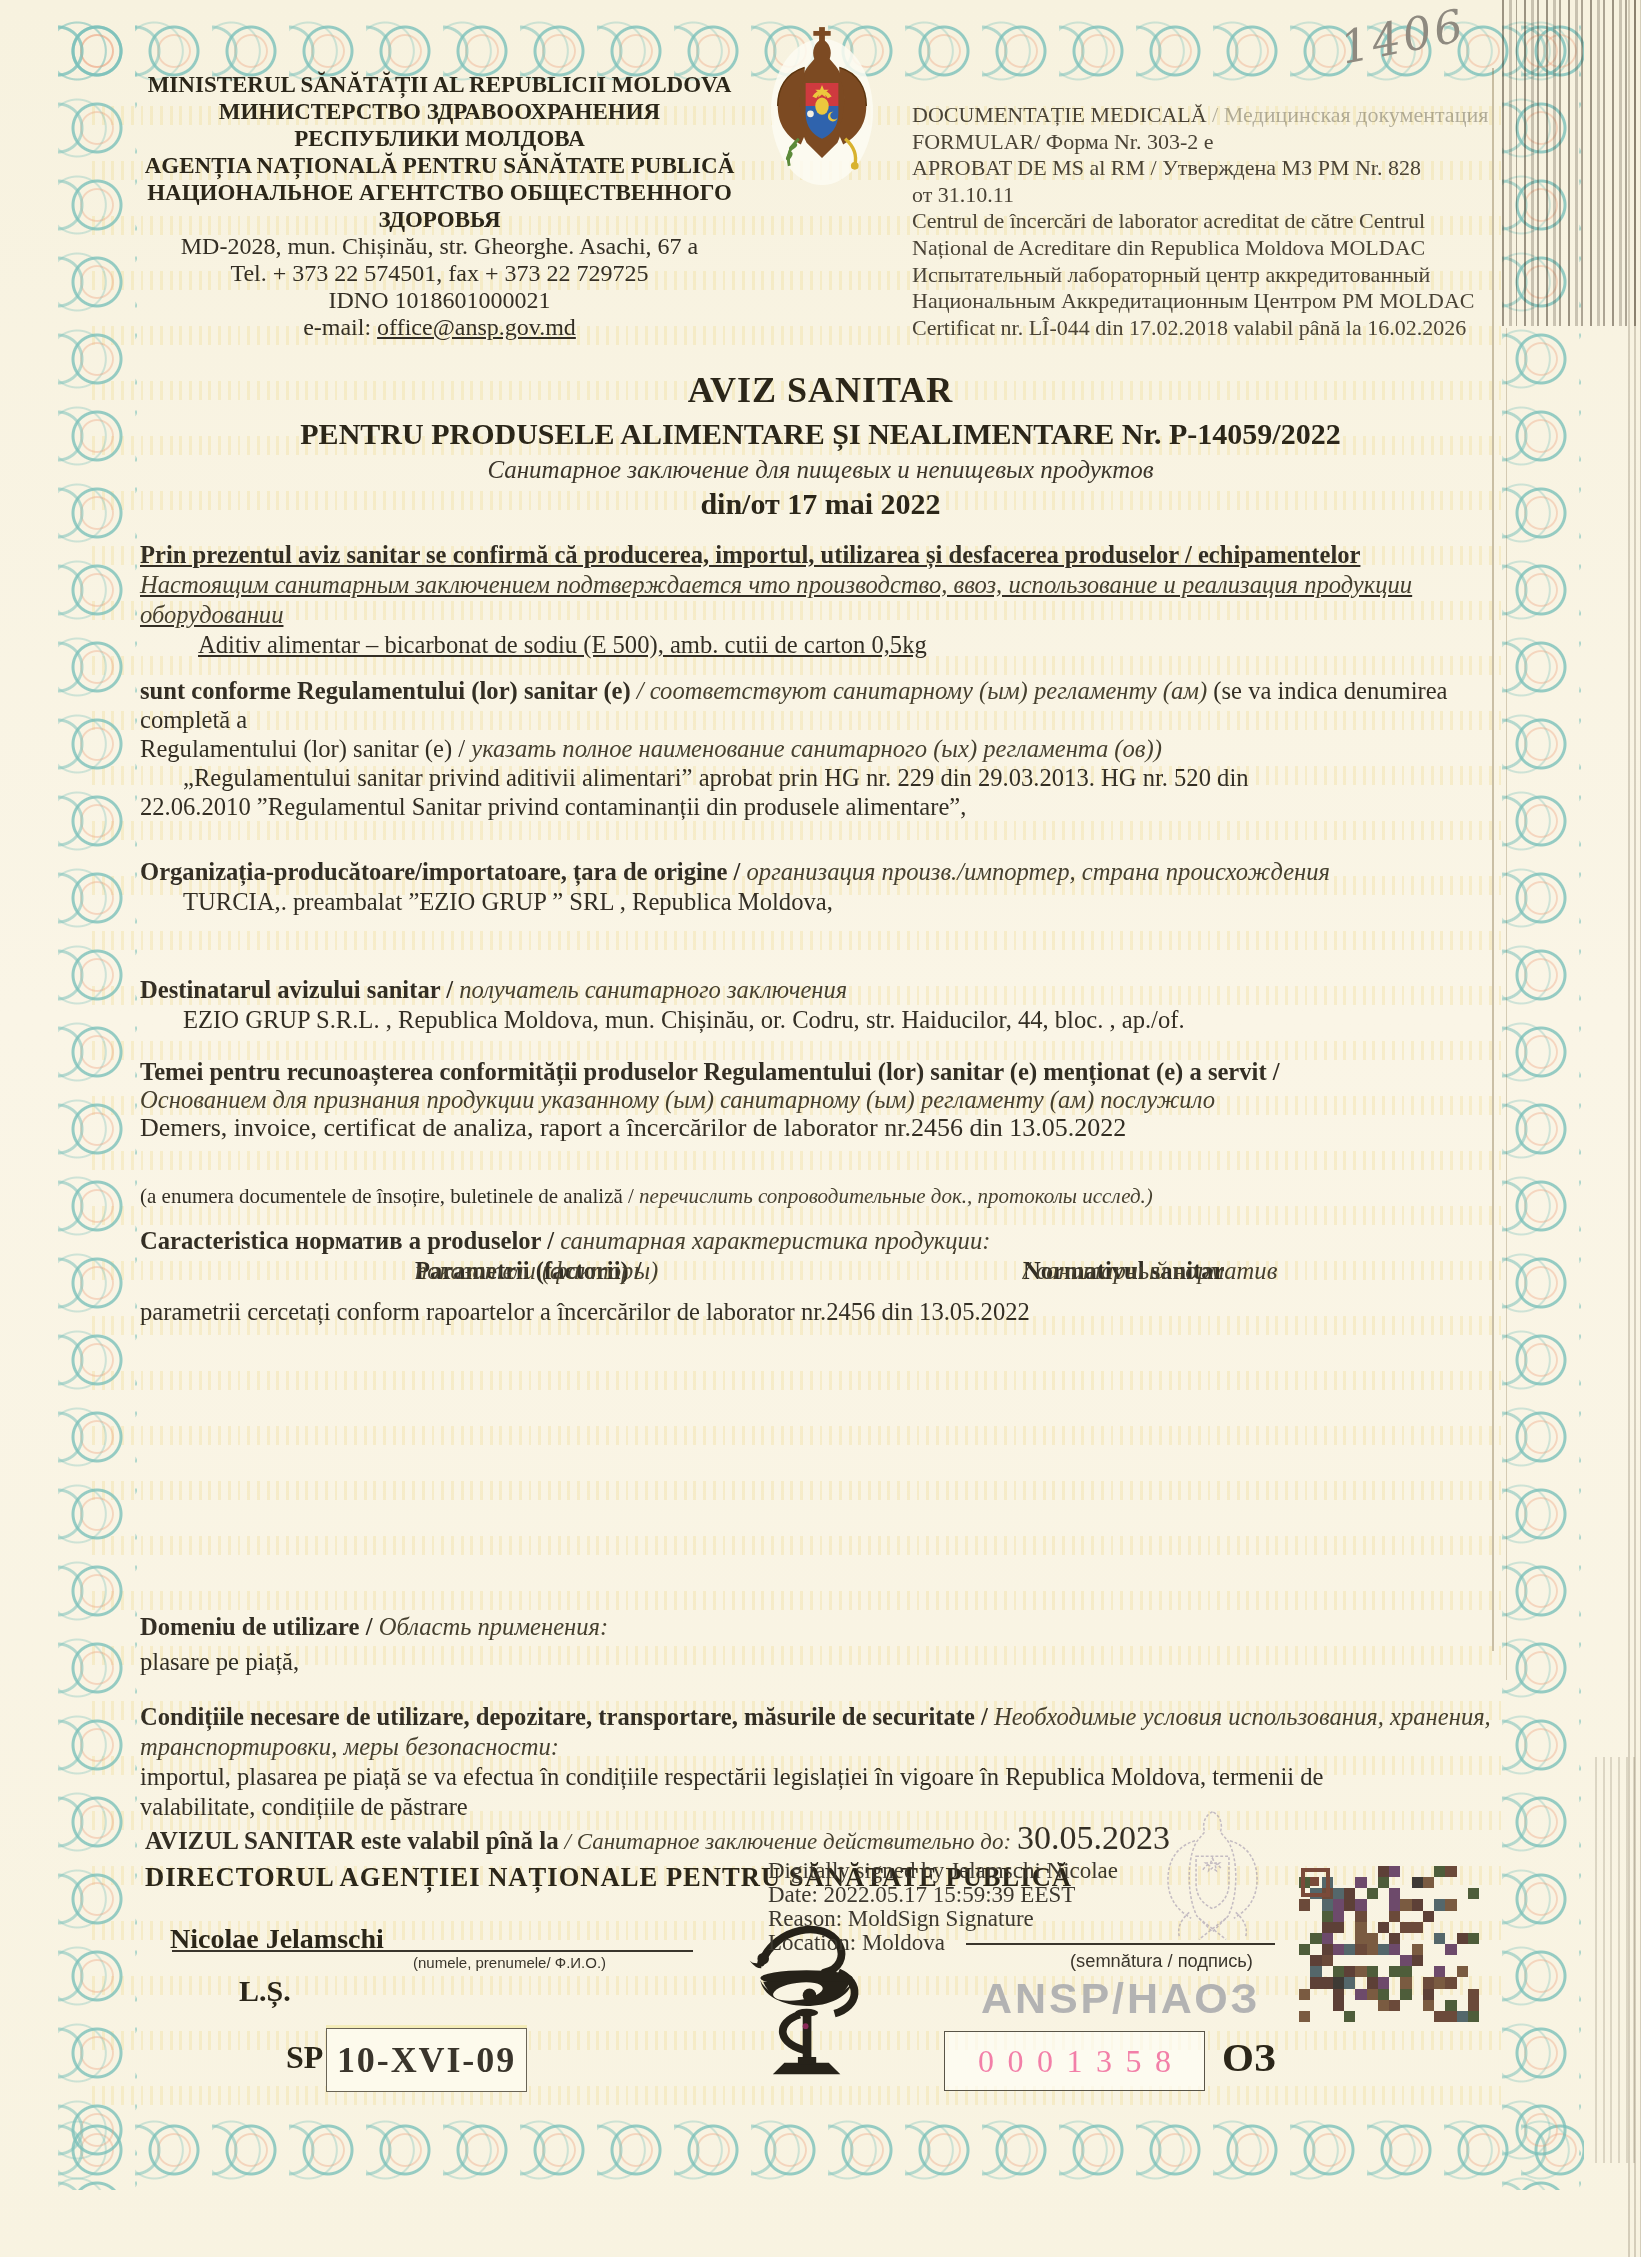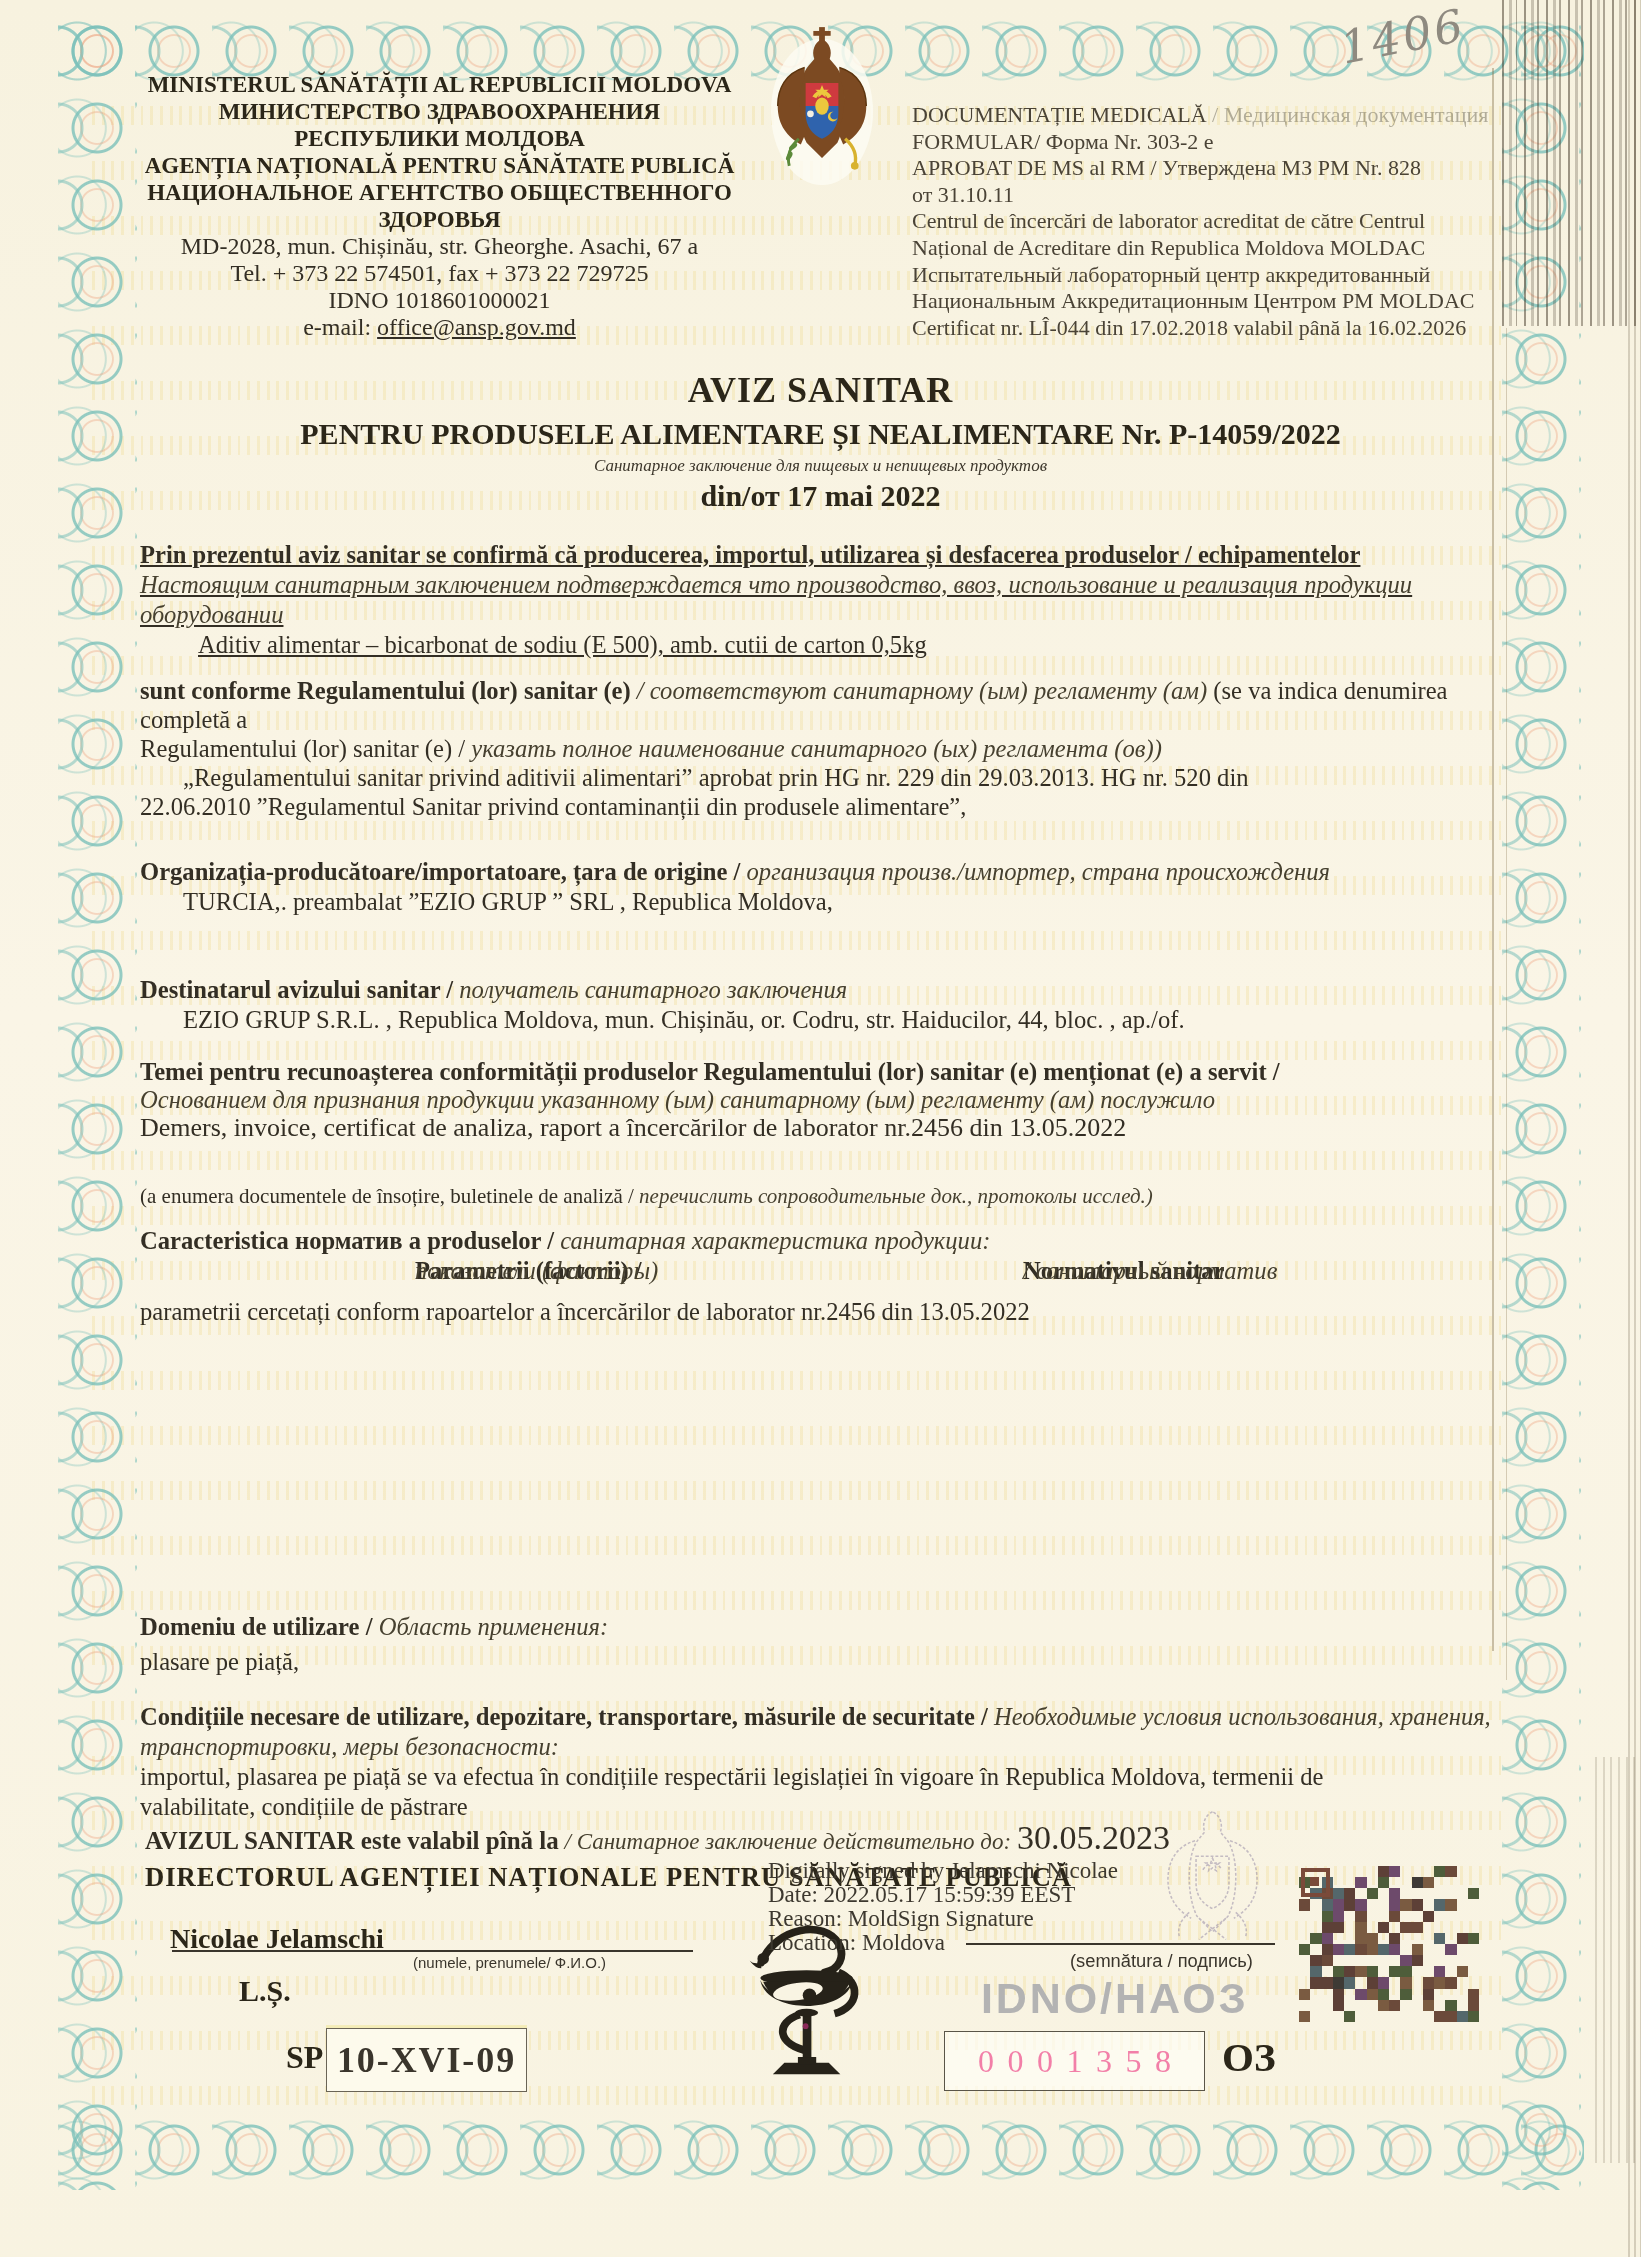--- a/index.html
+++ b/index.html
@@ -36,21 +36,21 @@
   .ru{font-style:italic;color:#46402f;}
   .hand{position:absolute;left:1340px;top:9.7px;z-index:4;font-family:"DejaVu Serif",serif;font-style:italic;font-size:45px;color:#8f8a80;transform:rotate(-11deg);letter-spacing:2.9px;}
   .hleft{left:143px;top:71px;width:593px;text-align:center;font-size:23px;line-height:27px;font-weight:bold;color:#2b2619;}
   .hleft .reg{font-weight:normal;font-size:24px;color:#332e24;}
   .hleft .mail a, .hleft .mail .lnk{text-decoration:underline;color:#332e24;}
   .hright{left:912px;top:102px;width:584px;font-size:22px;line-height:26.6px;color:#4a4336;}
   .faint{color:rgba(92,86,68,.45);}
   .title{left:164px;top:369px;width:1313px;text-align:center;color:#2b2619;}
   .title .t1{font-size:36px;font-weight:bold;letter-spacing:1px;}
   .title .t2{font-size:30px;font-weight:bold;margin-top:5.8px;}
-  .title .t3{font-size:17px;font-style:italic;margin-top:4.8px;color:#3c362b;}
+  .title .t3{font-size:25px;font-style:italic;margin-top:4.8px;color:#3c362b;}
   .title .t4{font-size:30px;font-weight:bold;margin-top:3.9px;}
   .sec{left:140px;width:1371px;font-size:24.6px;line-height:30px;}
   .ind{padding-left:58px;}
   .ind45{padding-left:43px;}
   .small{font-size:21px;margin-top:40px;}
   .dirtitle{left:145px;top:1862px;font-size:26.6px;font-weight:bold;letter-spacing:1px;color:#2b2619;width:1159px;}
   .digsig{left:768px;top:1859px;font-size:23px;line-height:24px;color:#3d382f;z-index:3;width:444px;}
   .name{left:170px;top:1923px;font-size:28px;font-weight:bold;color:#2b2619;}
   .nline{position:absolute;left:172px;top:1950px;width:521px;height:1.9px;background:#3a352c;z-index:2;}
   .nnote{left:413px;top:1954px;font-family:"Liberation Sans",sans-serif;font-size:15px;color:#3a352c;}
@@ -218,21 +218,21 @@
     <div>Location: Moldova</div>
   </div>
 
   <div class="txt name">Nicolae Jelamschi</div>
   <div class="nline"></div>
   <div class="txt nnote">(numele, prenumele/ Ф.И.О.)</div>
   <div class="txt ls">L.Ș.</div>
 
   <div class="sline"></div>
   <div class="txt snote">(semnătura / подпись)</div>
-  <div class="txt stampgray">IDNO/НАОЗ</div>
+  <div class="txt stampgray">ANSP/НАОЗ</div>
 
   <div class="bowl">
     <svg viewBox="0 0 138 178" width="133" height="172">
       <path d="M20,46 C36,8 86,2 100,26 C108,40 100,54 86,56" stroke="#262219" stroke-width="8" fill="none" stroke-linecap="round"></path>
       <path d="M20,46 q-8,2 -12,-2 q6,8 12,8 Z" fill="#262219"></path>
       <circle cx="22" cy="42" r="6" fill="#262219"></circle>
       <path d="M100,56 C124,66 122,92 96,99" stroke="#262219" stroke-width="8" fill="none"></path>
       <ellipse cx="67" cy="62" rx="48" ry="8" fill="#262219"></ellipse>
       <path d="M19,64 C25,100 109,100 115,64 C104,92 30,92 19,64 Z" fill="#262219"></path>
       <path d="M22,66 a46,30 0 0 0 90,0 Z" fill="#262219"></path>

